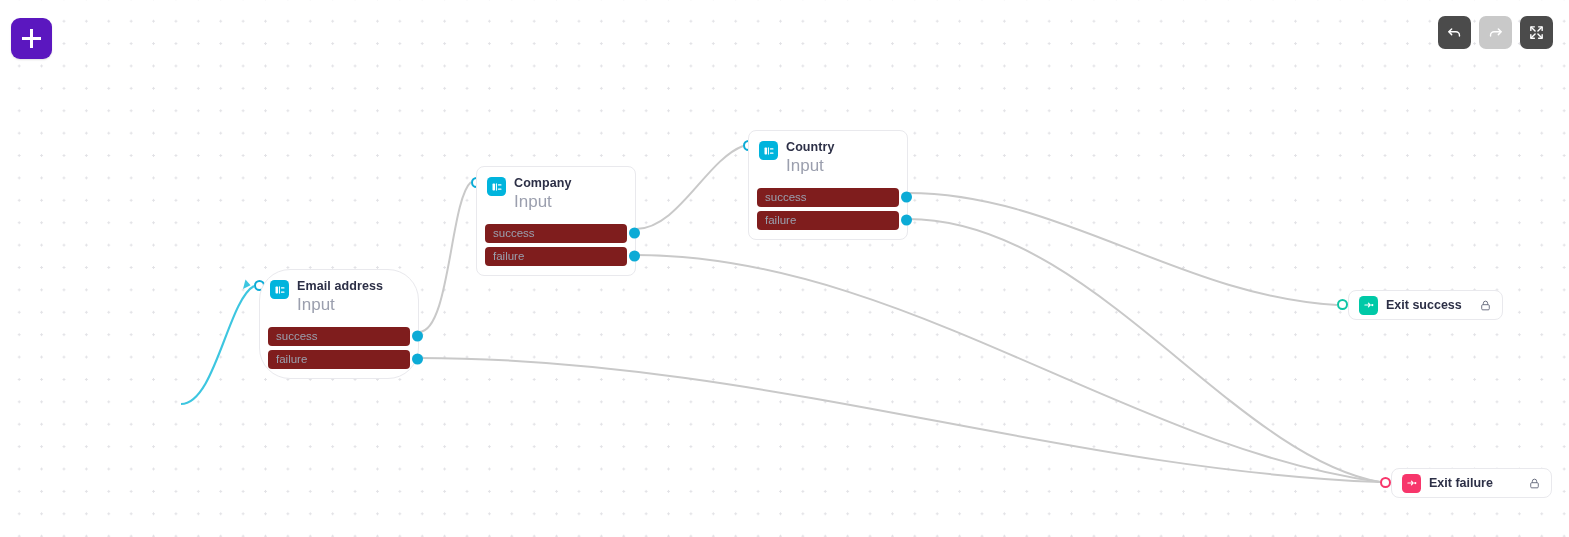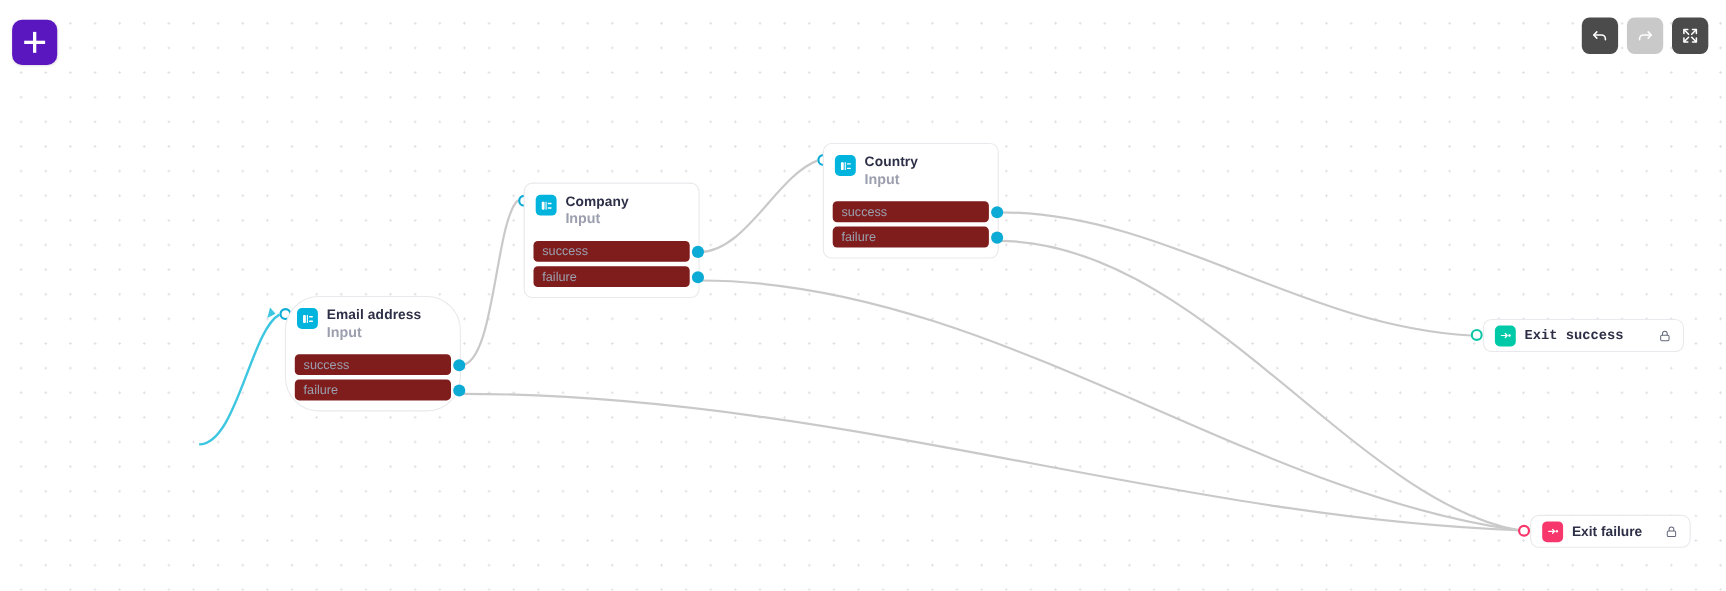--- a/index.html
+++ b/index.html
@@ -111,24 +111,23 @@
   .node-icon.cyan  { background: #00b4dd; }
   .node-icon.pink  { background: #f7366b; }
   .node-titles { margin-left: 8px; line-height: 1.15; }
   .node-title {
     font-size: 12.5px;
     font-weight: bold;
     color: #2c2f46;
     letter-spacing: 0.1px;
   }
   .node-sub {
-    font-size: 13px;
+    font-size: 17px;
     color: #9b9fae;
     margin-top: 2px;
-    font-weight: bold;
   }
   .node-ports { padding: 2px 8px 9px 8px; }
   .port-row {
     position: relative;
     height: 19px;
     background: #7f1d1d;
     border-radius: 4px;
     margin-top: 4px;
     display: flex;
     align-items: center;
@@ -313,38 +312,38 @@
         <span class="port-dot"></span>
       </div>
       <div class="port-row">
         <span class="port-label">failure</span>
         <span class="port-dot"></span>
       </div>
     </div>
   </div>
 
   <div class="anchor teal" style="left:1337px; top:299px;"></div>
-  <div class="node node-simple" style="left:1348px; top:290px; width:183px;font-family:Liberation Mono, monospace;">
+  <div class="node node-simple" style="left:1348px; top:290px; width:155px;">
     <span class="node-icon teal">
       <svg width="12" height="12" viewBox="0 0 16 16">
         <path d="M2.5 8 H9 M7.2 5.6 L9.6 8 L7.2 10.4" stroke="#ffffff" stroke-width="1.5" fill="none" stroke-linecap="round" stroke-linejoin="round"></path>
         <circle cx="12.4" cy="8" r="1.5" fill="#ffffff"></circle>
       </svg>
     </span>
     <span class="simple-title">Exit success</span>
     <span class="lock-icon">
       <svg width="13" height="13" viewBox="0 0 24 24" fill="none">
         <rect x="5" y="10.5" width="14" height="9.5" rx="2" stroke="#63677a" stroke-width="1.7"></rect>
         <path d="M8 10.5 V8 a4 4 0 0 1 8 0 v2.5" stroke="#63677a" stroke-width="1.7" fill="none"></path>
       </svg>
     </span>
   </div>
 
   <div class="anchor pink" style="left:1380px; top:477px;"></div>
-  <div class="node node-simple" style="left:1391px; top:468px; width:146px;">
+  <div class="node node-simple" style="left:1391px; top:468px; width:161px;">
     <span class="node-icon pink">
       <svg width="12" height="12" viewBox="0 0 16 16">
         <path d="M2.5 8 H9 M7.2 5.6 L9.6 8 L7.2 10.4" stroke="#ffffff" stroke-width="1.5" fill="none" stroke-linecap="round" stroke-linejoin="round"></path>
         <circle cx="12.4" cy="8" r="1.5" fill="#ffffff"></circle>
       </svg>
     </span>
     <span class="simple-title">Exit failure</span>
     <span class="lock-icon">
       <svg width="13" height="13" viewBox="0 0 24 24" fill="none">
         <rect x="5" y="10.5" width="14" height="9.5" rx="2" stroke="#63677a" stroke-width="1.7"></rect>

